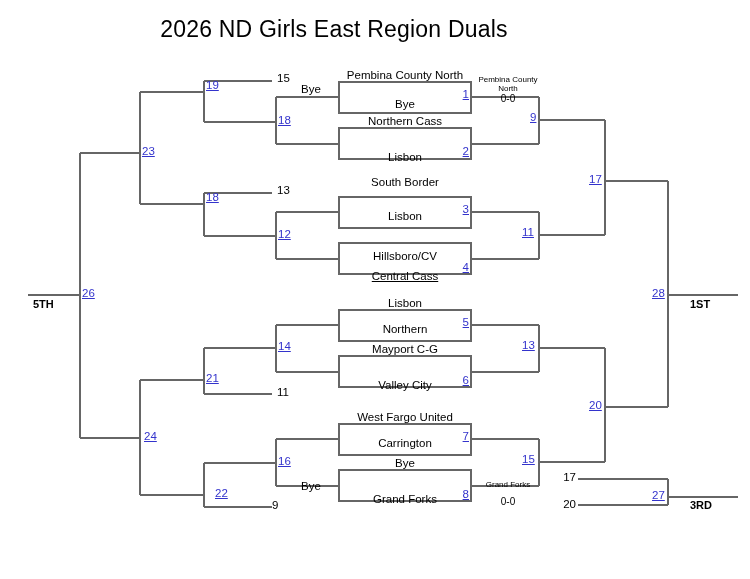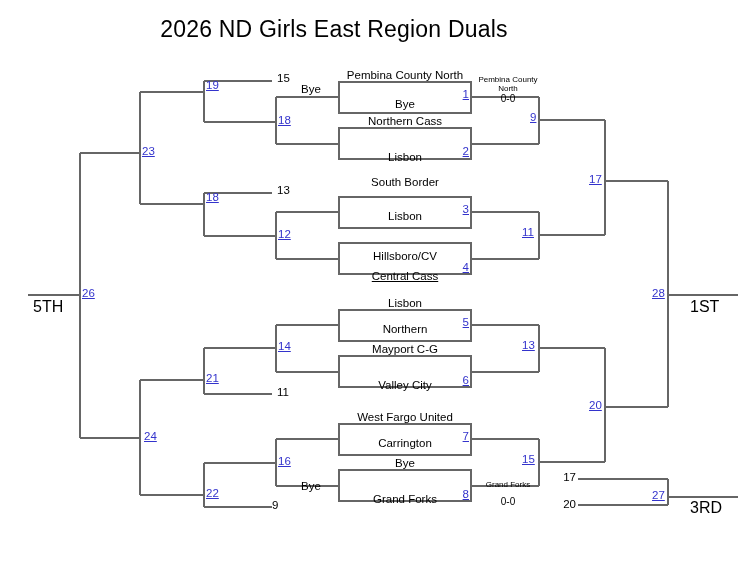--- a/index.html
+++ b/index.html
@@ -77,24 +77,25 @@
     position: absolute;
     font-size: 10px;
     color: #000000;
     text-align: center;
     transform: translateX(-50%);
     line-height: 1;
     white-space: nowrap;
   }
   .placelbl {
     position: absolute;
-    font-size: 16px;
-    color: #000000;
-    white-space: nowrap;
-    line-height: 1;
+    font-size: 11px;
+    color: #000000;
+    white-space: nowrap;
+    line-height: 1;
+    font-weight: bold;
   }
 </style>
 </head>
 <body>
 
 <div id="page">
 
   <div class="title">2026 ND Girls East Region Duals</div>
 
   <svg id="bracket-svg" viewBox="0 0 750 579" xmlns="http://www.w3.org/2000/svg">
@@ -264,18 +265,18 @@
   <div class="placelbl" style="left:33px; top:299px;">5TH</div>
 
   <div class="matchnum" style="left:278px; top:115px;">18</div>
   <div class="matchnum" style="left:278px; top:229px;">12</div>
   <div class="matchnum" style="left:278px; top:341px;">14</div>
   <div class="matchnum" style="left:278px; top:456px;">16</div>
 
   <div class="matchnum" style="left:206px; top:80px;">19</div>
   <div class="matchnum" style="left:206px; top:192px;">18</div>
   <div class="matchnum" style="left:206px; top:373px;">21</div>
-  <div class="matchnum" style="left:206px; top:488px;text-decoration:underline;">22</div>
+  <div class="matchnum" style="left:215px; top:488px;text-decoration:underline;">22</div>
 
   <div class="matchnum" style="left:142px; top:146px;text-decoration:underline;">23</div>
   <div class="matchnum" style="left:144px; top:431px;">24</div>
 
 </div>
 
 </body></html>

